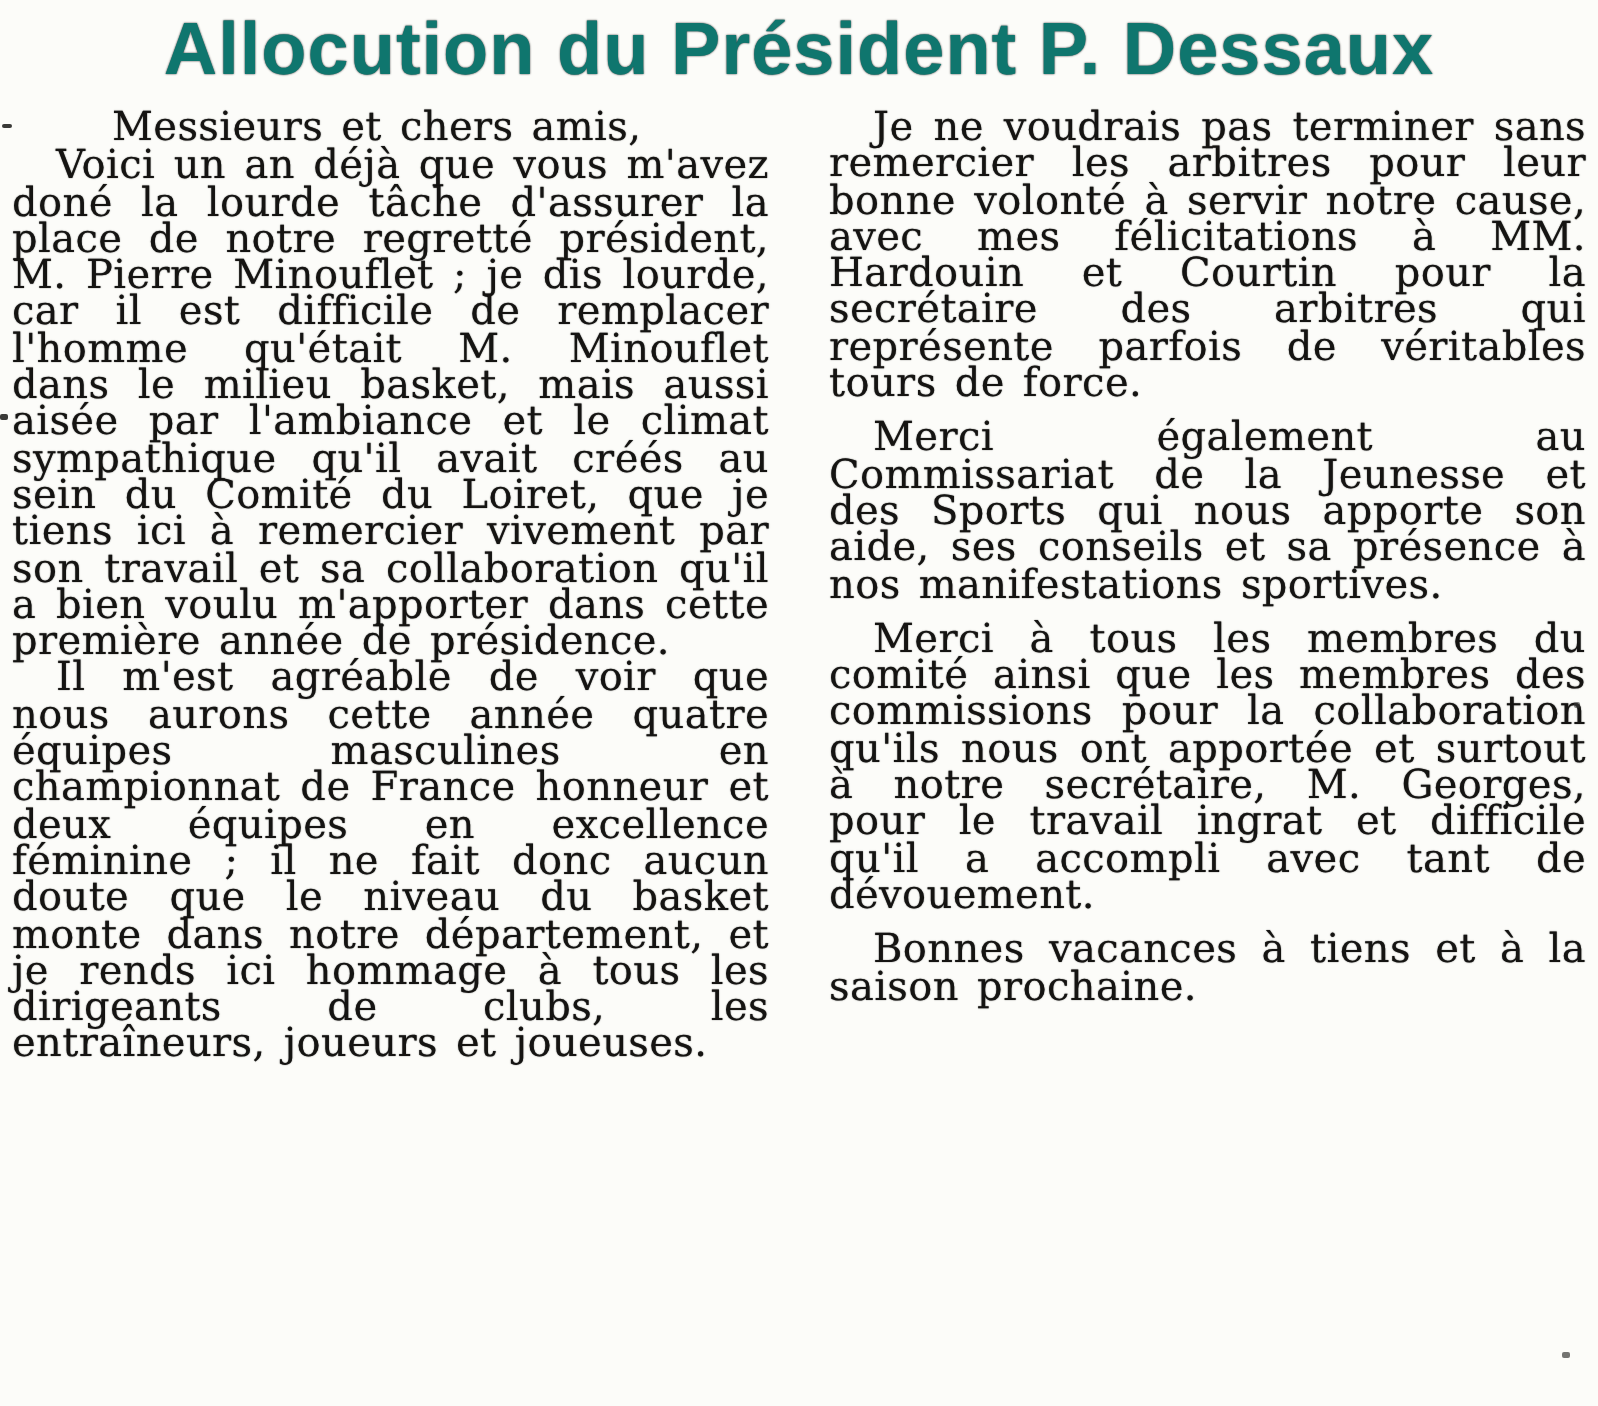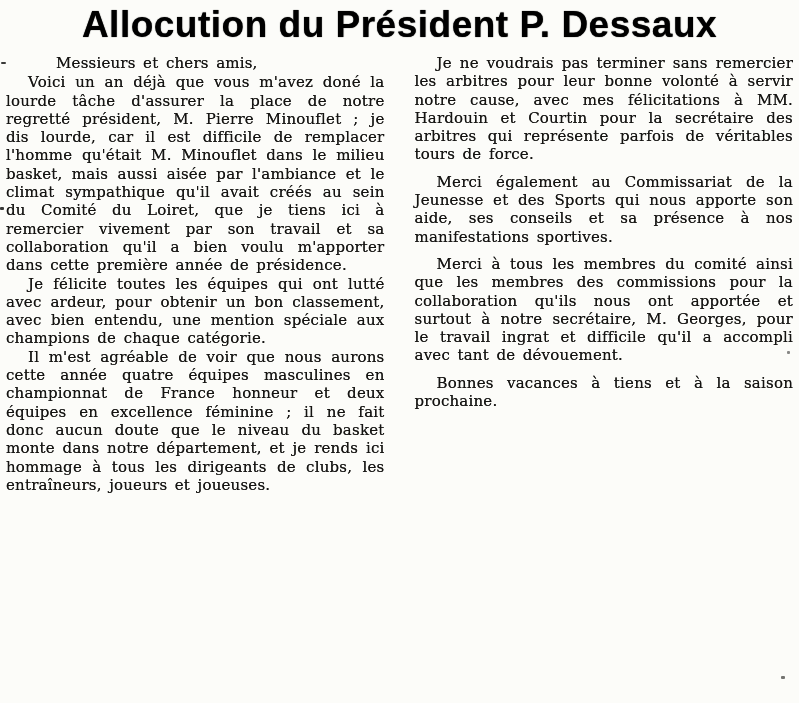--- a/index.html
+++ b/index.html
@@ -19,33 +19,33 @@
     height: 100%;
     box-sizing: border-box;
     padding: 2px 6px 0 6px;
   }
   .headline {
     font-family: "Liberation Sans", sans-serif;
     font-weight: bold;
     font-size: 37px;
     letter-spacing: 0.5px;
     text-align: center;
-    color: #000000;
+    color: #0f766e;
     margin: 2px 0 8px 0;
     text-shadow: 0 0 1px rgba(0,0,0,0.85);
   }
   .columns {
     display: flex;
     gap: 30px;
     align-items: flex-start;
   }
   .col {
     flex: 1 1 0;
     font-family: "DejaVu Serif", serif;
-    font-size: 15px;
+    font-size: 20px;
     line-height: 18.3px;
     color: #151412;
     text-align: justify;
     letter-spacing: 0.2px;
     word-spacing: 2.5px;
     text-shadow: 0 0 0.6px rgba(10,10,10,0.75);
   }
   .col p {
     margin: 0;
     text-indent: 22px;
@@ -76,21 +76,20 @@
   <h1 class="headline">Allocution du Président P. Dessaux</h1>
 
   <div class="columns">
 
     <div class="col col-left">
       <p class="salutation">Messieurs et chers amis,</p>
       <div>
 
           <p>Voici un an déjà que vous m'avez doné la lourde tâche d'assurer la place de notre regretté président, M. Pierre Minouflet ; je dis lourde, car il est difficile de remplacer l'homme qu'était M. Minouflet dans le milieu basket, mais aussi aisée par l'ambiance et le climat sympathique qu'il avait créés au sein du Comité du Loiret, que je tiens ici à remercier vivement par son travail et sa collaboration qu'il a bien voulu m'apporter dans cette première année de présidence.</p>
 
-          <p>Je félicite toutes les équipes qui ont lutté avec ardeur, pour obtenir un bon classement, avec bien entendu, une mention spéciale aux champions de chaque catégorie.</p>
 
           <p>Il m'est agréable de voir que nous aurons cette année quatre équipes masculines en championnat de France honneur et deux équipes en excellence féminine ; il ne fait donc aucun doute que le niveau du basket monte dans notre département, et je rends ici hommage à tous les dirigeants de clubs, les entraîneurs, joueurs et joueuses.</p>
 
         </div>
     </div>
 
     <div class="col col-right">
       <div>
 
 

